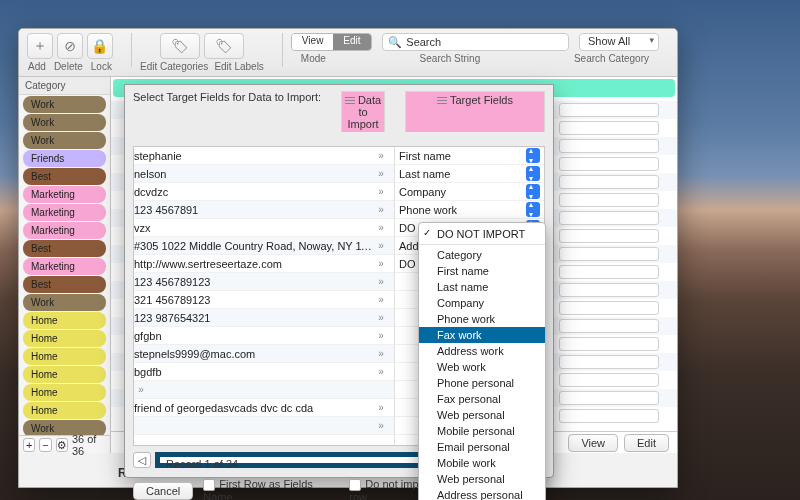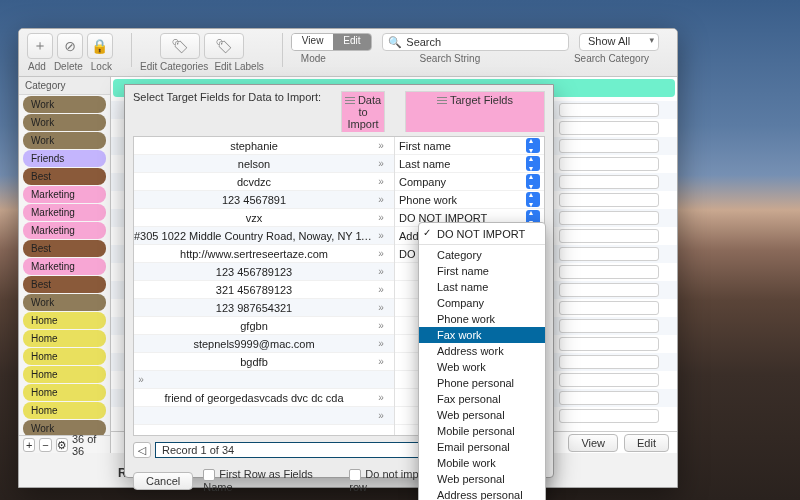--- a/index.html
+++ b/index.html
@@ -37,39 +37,39 @@
 .sb-foot .b{width:14px;height:14px;border:1px solid #bbb;border-radius:3px;text-align:center;line-height:12px;background:#fff}
 .main{flex:1;position:relative;background:#fff}
 .contact-header{position:absolute;left:2px;top:2px;right:2px;height:18px;background:#6ff0cc;border-radius:4px}
 .row-stripe{position:absolute;top:24px;left:0;right:0;bottom:24px}
 .stripe{height:18px}
 .stripe:nth-child(odd){background:#f4f7fb}
 .field{position:absolute;right:18px;width:100px;height:14px;border:1px solid #d0d0d0;border-radius:3px;background:#fff}
 .main-foot{position:absolute;bottom:0;left:0;right:0;height:22px;border-top:1px solid #ccc;display:flex;justify-content:flex-end;align-items:center;padding:0 8px;gap:6px}
 .btn{border:1px solid #bbb;border-radius:4px;background:linear-gradient(#fdfdfd,#ececec);padding:2px 12px;font-size:11px}
 .import-sheet{position:absolute;left:124px;top:84px;width:430px;height:394px;background:#ececec;border:1px solid #999;border-radius:0 0 4px 4px;box-shadow:0 10px 24px rgba(0,0,0,.35)}
-.sheet-head{display:flex;padding:6px 8px 4px 8px;gap:20px;font-size:11px;color:#333}
+.sheet-head{display:flex;padding:6px 8px 14px 8px;gap:20px;font-size:11px;color:#333}
 .sheet-head .lbl{flex:0 0 auto}
 .sheet-head .col{flex:1;text-align:center;background:#f9a8d4;border:1px solid #d7d7d7;border-bottom:none;padding:2px 0}
 .icon-lines{display:inline-block;width:10px;height:8px;background:repeating-linear-gradient(#888 0 1px,transparent 1px 3px);vertical-align:middle;margin-right:3px}
 .import-body{display:flex;height:300px;margin:0 8px;border:1px solid #c8c8c8;background:#fff}
 .data-col{flex:1;overflow:hidden}
 .datarow{height:18px;display:flex;align-items:center;padding-right:6px;border-bottom:1px solid #f0f0f0}
 .datarow:nth-child(even){background:#f4f7fb}
-.datarow .txt{flex:1;text-align:center;font-size:11px;color:#222;overflow:hidden;text-overflow:ellipsis;white-space:nowrap}
+.datarow .txt{flex:1;text-align:left;font-size:11px;color:#222;overflow:hidden;text-overflow:ellipsis;white-space:nowrap}
 .datarow .arr{width:14px;text-align:center;color:#888;font-size:10px}
 .tgt-col{width:150px;border-left:1px solid #e0e0e0;overflow:hidden}
 .sel{height:18px;margin:0;padding:0 4px;display:flex;align-items:center;border-bottom:1px solid #f0f0f0;position:relative}
 .sel .cap{flex:1;font-size:11px;color:#222}
 .sel .stepper{width:14px;height:15px;background:#2e7cf6;border-radius:3px;position:relative}
 .sel .stepper::before{content:"▴";position:absolute;top:-2px;left:3px;color:#fff;font-size:8px}
 .sel .stepper::after{content:"▾";position:absolute;bottom:-2px;left:3px;color:#fff;font-size:8px}
 .pager{height:20px;margin:4px 8px 0 8px;display:flex;align-items:center;gap:4px;font-size:11px;color:#444}
 .pbtn{border:1px solid #bbb;background:#fff;border-radius:3px;width:18px;height:16px;text-align:center;line-height:14px}
-.rec{flex:1;border:1px solid #0c4a6e;background:#fff;height:16px;padding:1px 6px}
+.rec{flex:1;border:5px solid #0c4a6e;background:#fff;height:16px;padding:1px 6px}
 .sheet-foot{display:flex;align-items:center;gap:10px;padding:8px}
 .chk{width:12px;height:12px;border:1px solid #aaa;border-radius:2px;background:#fff;display:inline-block;vertical-align:middle;margin-right:4px}
 .dropdown{position:absolute;left:418px;top:222px;width:128px;background:#fff;border:1px solid #b8b8b8;border-radius:4px;box-shadow:0 6px 18px rgba(0,0,0,.35);padding:3px 0;z-index:50}
 .dopt{padding:2px 10px 2px 18px;font-size:11px;color:#222;position:relative}
 .dopt.chkd::before{content:"✓";position:absolute;left:4px;top:1px;font-size:10px}
 .dopt.hl{background:#0369a1;color:#fff}
 .dsep{height:1px;background:#e0e0e0;margin:2px 0}
 .contact-name{position:absolute;left:118px;top:466px;font-size:12px;font-weight:600;color:#333}
 </style>
 </head>

